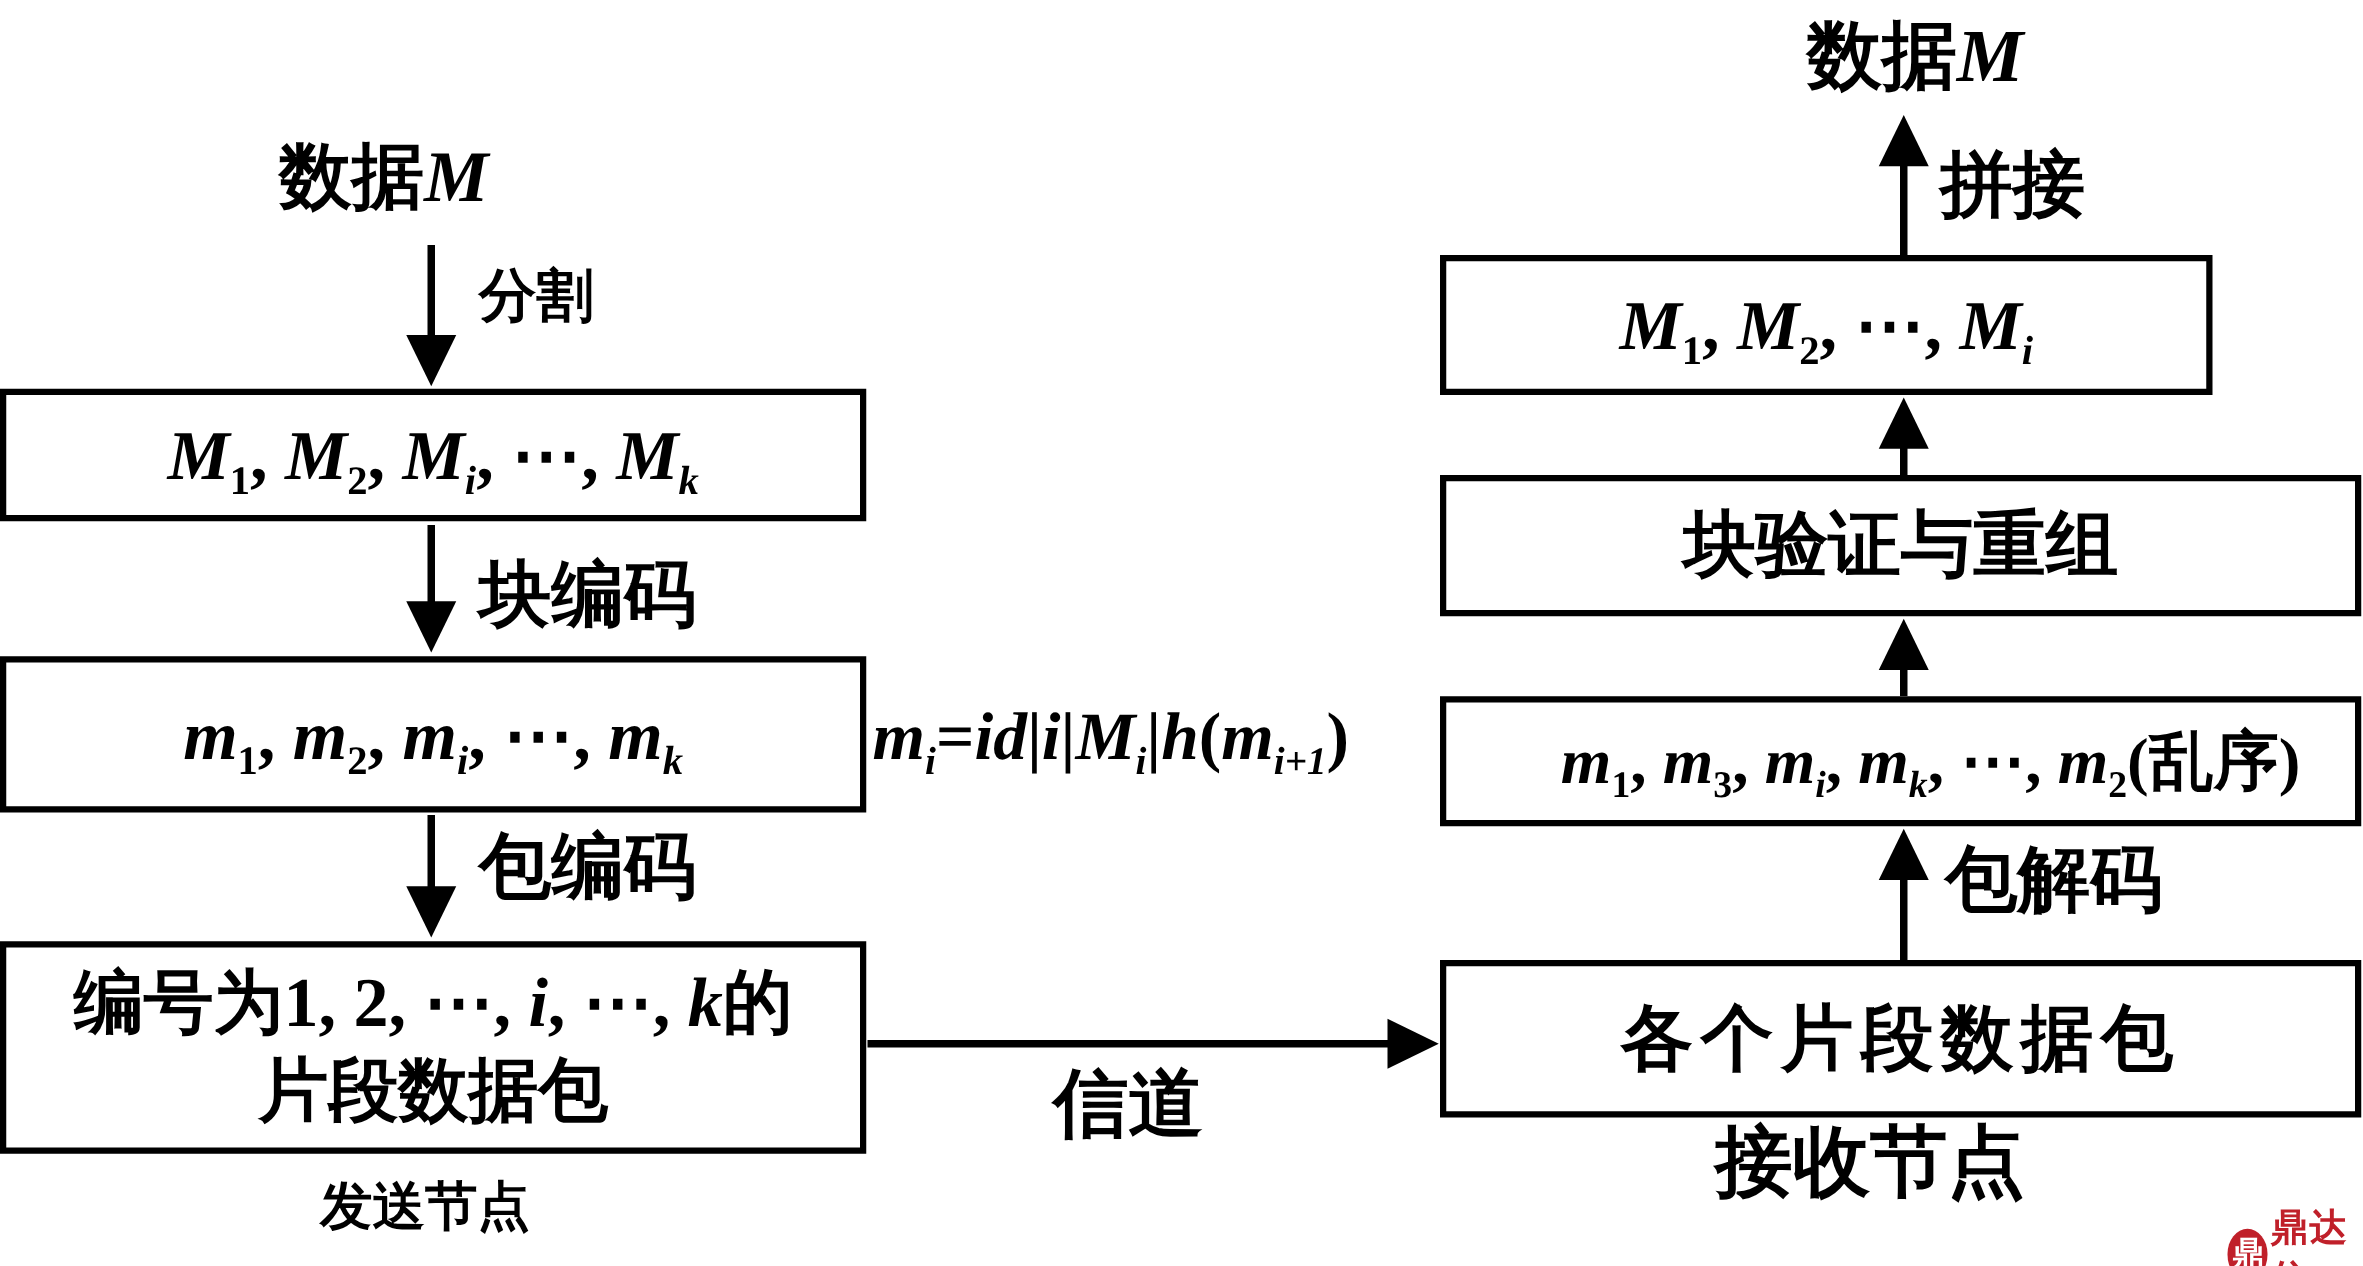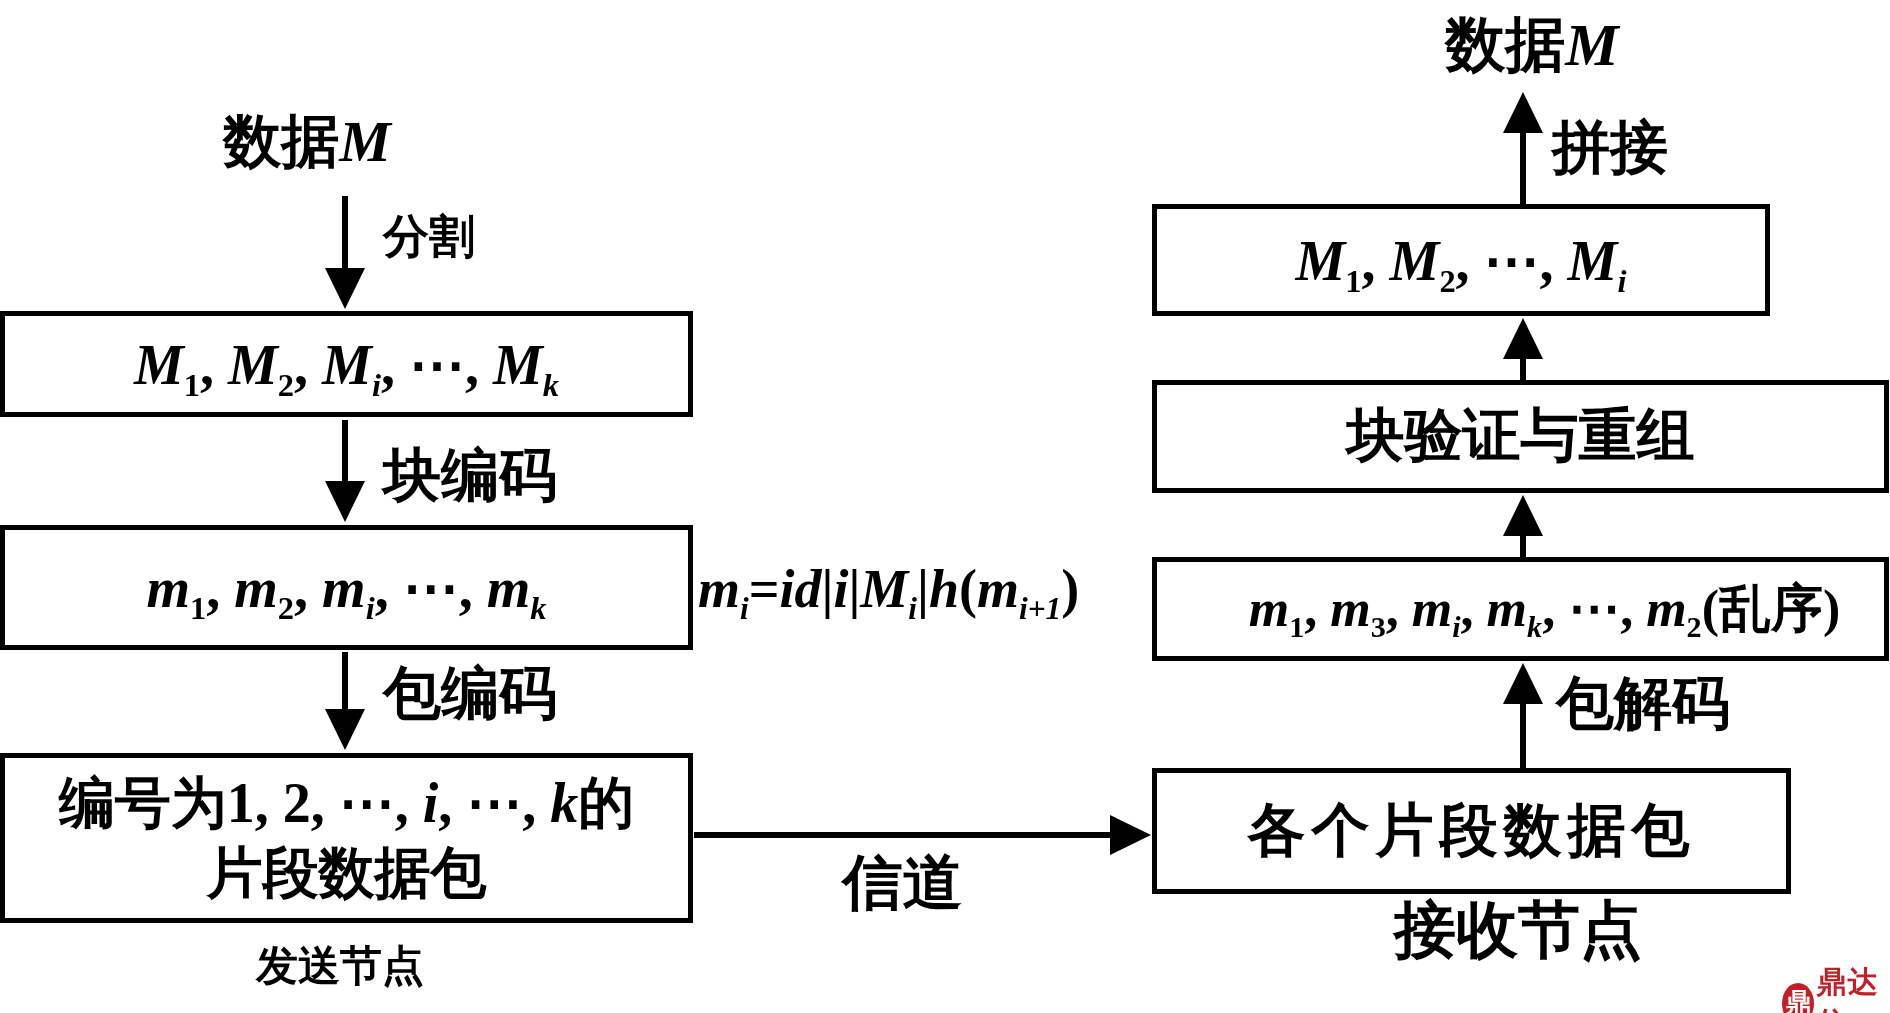--- a/index.html
+++ b/index.html
@@ -98,25 +98,25 @@
   <div class="shaft-v" style="left:1520px;top:533px;height:24px;"></div>
 
   <div class="dbox" style="left:1152px;top:557px;width:737px;height:104px;padding-left:48px;">
     <span class="math" style="font-size:52px;"><span class="tk-it">m</span><sub class="tk-sub tk-rm">1</sub><span class="tk-rm">, </span><span class="tk-it">m</span><sub class="tk-sub tk-rm">3</sub><span class="tk-rm">, </span><span class="tk-it">m</span><sub class="tk-sub tk-it">i</sub><span class="tk-rm">, </span><span class="tk-it">m</span><sub class="tk-sub tk-it">k</sub><span class="tk-rm">, ⋯, </span><span class="tk-it">m</span><sub class="tk-sub tk-rm">2</sub><span class="tk-cjk">(乱序)</span></span>
   </div>
 
   <div class="ah-up" style="left:1503px;top:663px;"></div>
   <div class="shaft-v" style="left:1520px;top:701px;height:67px;"></div>
   <div class="lbl" style="left:1556px;top:674px;font-size:58px;">包解码</div>
 
-  <div class="dbox" style="left:1152px;top:768px;width:639px;height:126px;">
+  <div class="dbox" style="left:1152px;top:768px;width:737px;height:126px;">
     <span class="lbl" style="position:static;font-size:58px;letter-spacing:6px;">各个片段数据包</span>
   </div>
 
-  <div class="lbl" style="left:1318px;top:898px;width:400px;text-align:center;font-size:62px;">接收节点</div>
+  <div class="lbl" style="left:1372px;top:898px;width:400px;text-align:left;font-size:62px;">接收节点</div>
 
   <div class="wm" style="left:1782px;top:962px;">
     <div class="wm-circle" style="background: rgb(192, 32, 42);">
       <span>鼎</span>
     </div>
     <div class="wm-text" style="color: rgb(192, 32, 42);">鼎达信</div>
   </div>
 
 </div>
 

